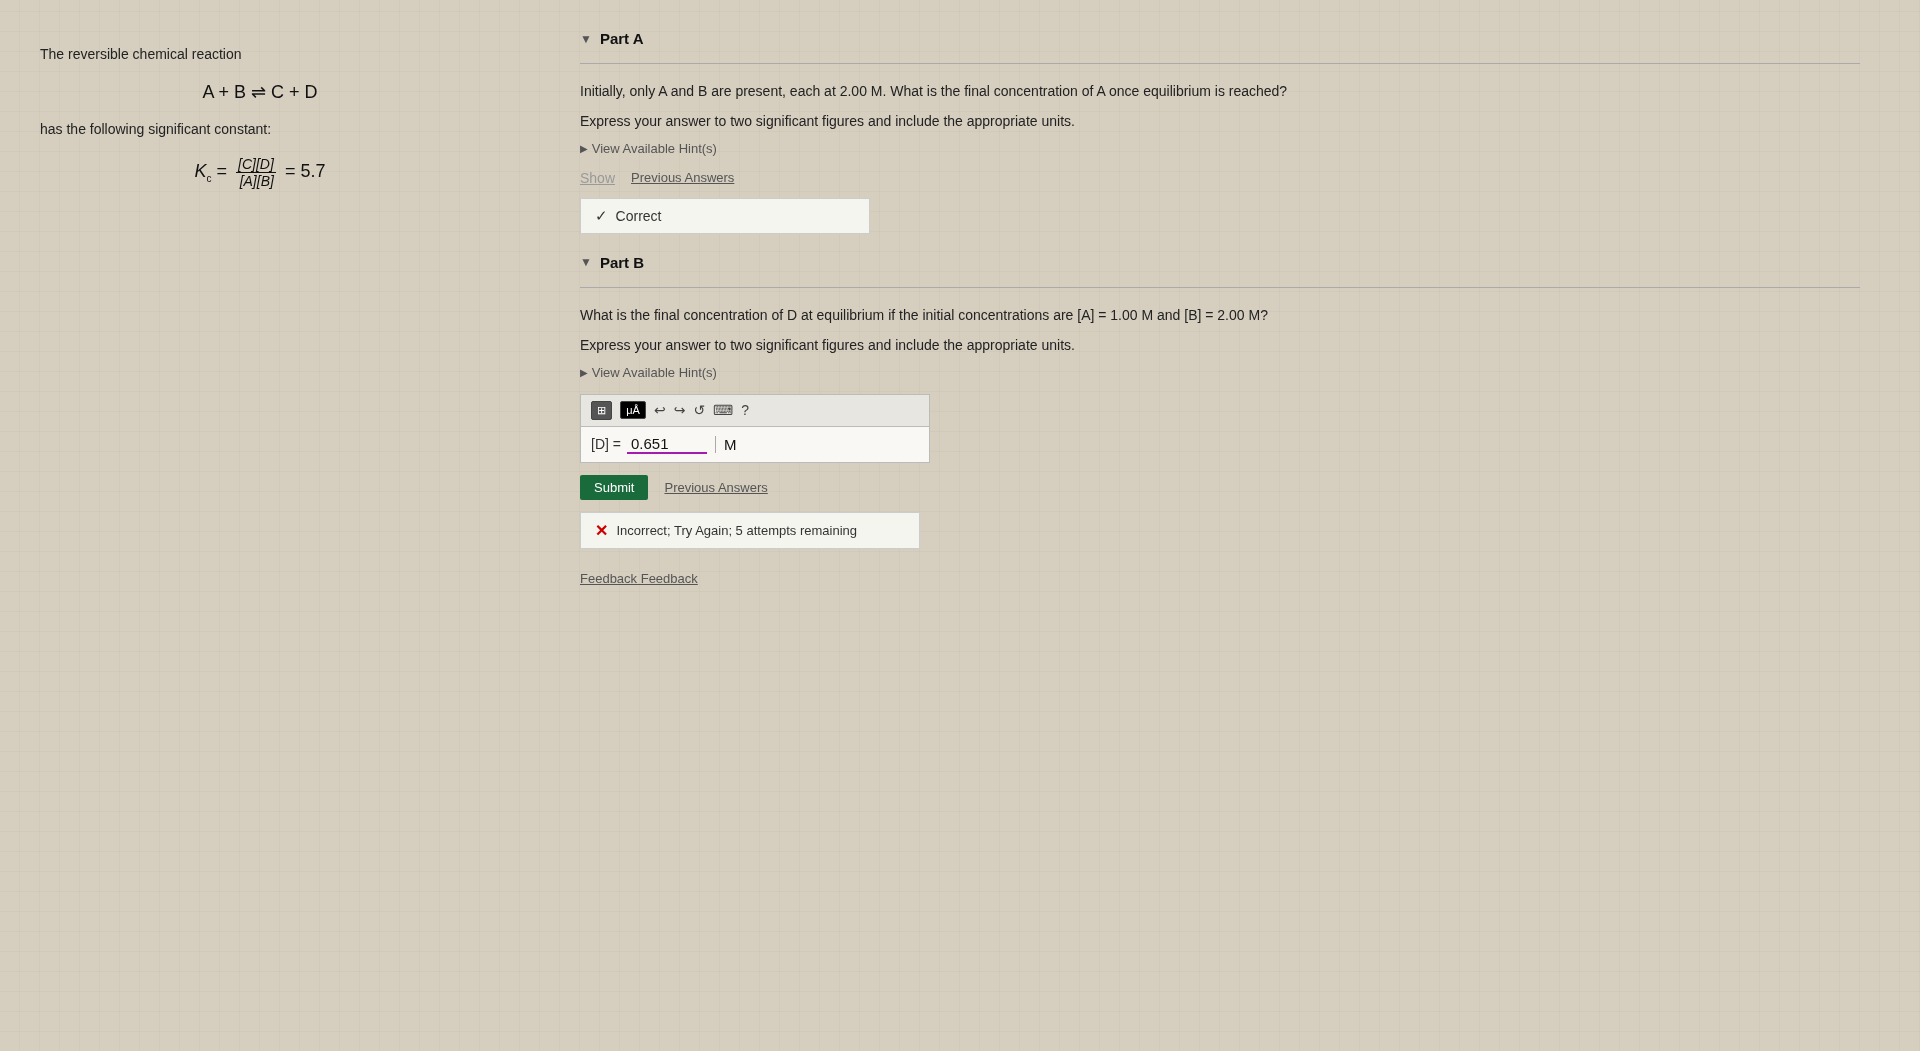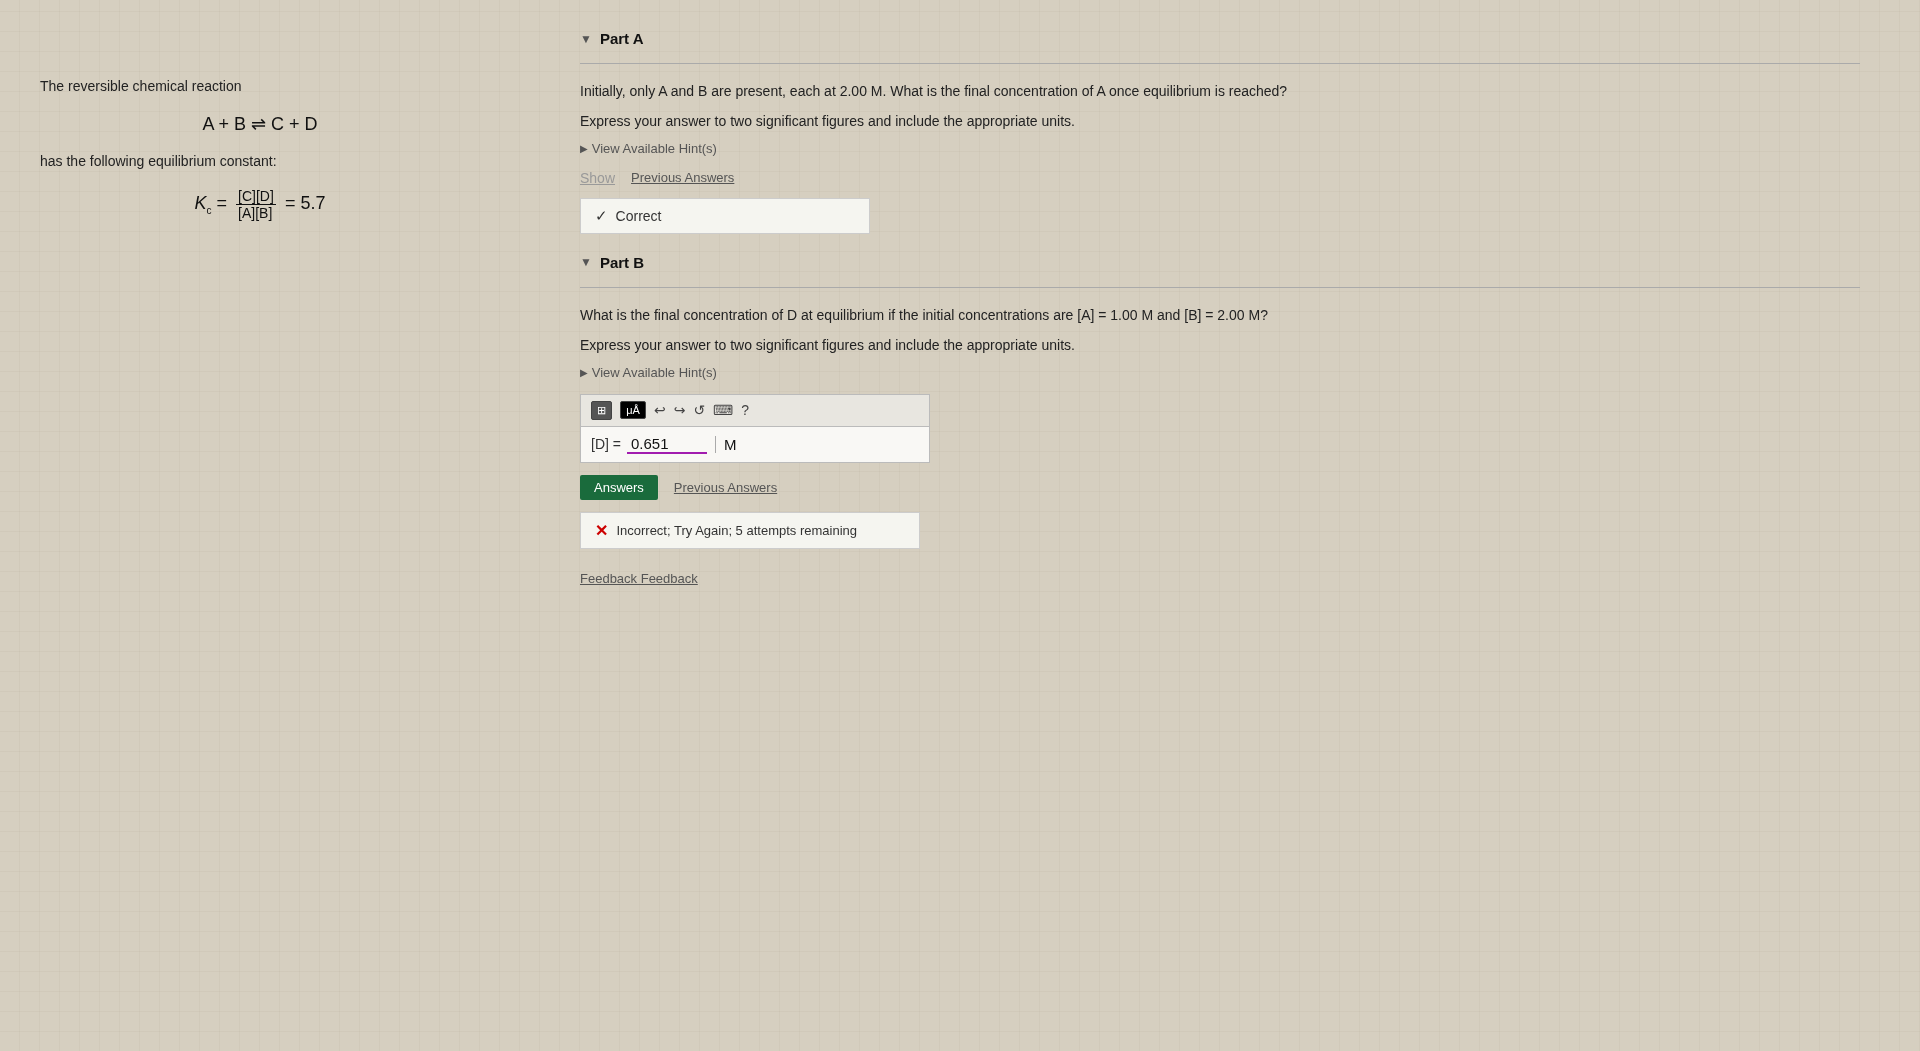--- a/index.html
+++ b/index.html
@@ -10,21 +10,21 @@
       background-image: 
         repeating-linear-gradient(0deg, transparent, transparent 19px, rgba(180,170,150,0.3) 20px),
         repeating-linear-gradient(90deg, transparent, transparent 19px, rgba(180,170,150,0.3) 20px);
       min-height: 1051px;
       display: flex;
       flex-direction: row;
     }
 
     .left-panel {
       width: 520px;
-      padding: 76px 40px;
+      padding: 44px 40px;
       flex-shrink: 0;
     }
 
     .problem-intro {
       font-size: 14px;
       color: #222;
       margin-bottom: 16px;
       line-height: 1.5;
     }
 
@@ -38,23 +38,24 @@
     .equilibrium-constant {
       text-align: center;
       font-size: 18px;
       color: #111;
       margin-top: 8px;
     }
 
     .fraction {
       display: inline-flex;
       flex-direction: column;
-      align-items: flex-start;
+      align-items: flex-end;
       vertical-align: middle;
       margin: 0 4px;
+      font-style: italic;
     }
 
     .fraction .numerator {
       border-bottom: 1px solid #111;
       padding: 0 2px;
       font-size: 14px;
     }
 
     .fraction .denominator {
       padding: 0 2px;
@@ -265,21 +266,21 @@
     sub { font-size: 10px; }
   </style>
 </head>
 <body>
 
 <div class="left-panel">
   <p class="problem-intro">The reversible chemical reaction</p>
   <div class="equation">
     <span>A + B ⇌ C + D</span>
   </div>
-  <p class="problem-intro">has the following equilibrium constant:</p>
+  <p class="problem-intro">has the following significant constant:</p>
   <div class="equilibrium-constant">
     <span>
       <em>K</em><sub>c</sub>
     </span>
     <span> = </span>
     <span class="fraction">
       <span class="numerator">[C][D]</span>
       <span class="denominator">[A][B]</span>
     </span>
     <span>= 5.7</span>
@@ -340,21 +341,21 @@
       <span class="toolbar-icon">?</span>
     </div>
 
     <div class="math-input-area">
       <span class="math-label">[D] =</span>
       <input class="math-value-input" type="text" value="0.651" style="">
       <input class="math-unit-input" type="text" value="M" style="">
     </div>
 
     <div class="submit-row">
-      <button class="submit-btn">Answers</button>
+      <button class="submit-btn">Submit</button>
       <span class="prev-answers-link">Previous Answers</span>
     </div>
 
     <div class="incorrect-box">
       <span class="incorrect-x">✕</span>
       <span>Incorrect; Try Again; 5 attempts remaining</span>
     </div>
   </div>
 
   <div>

